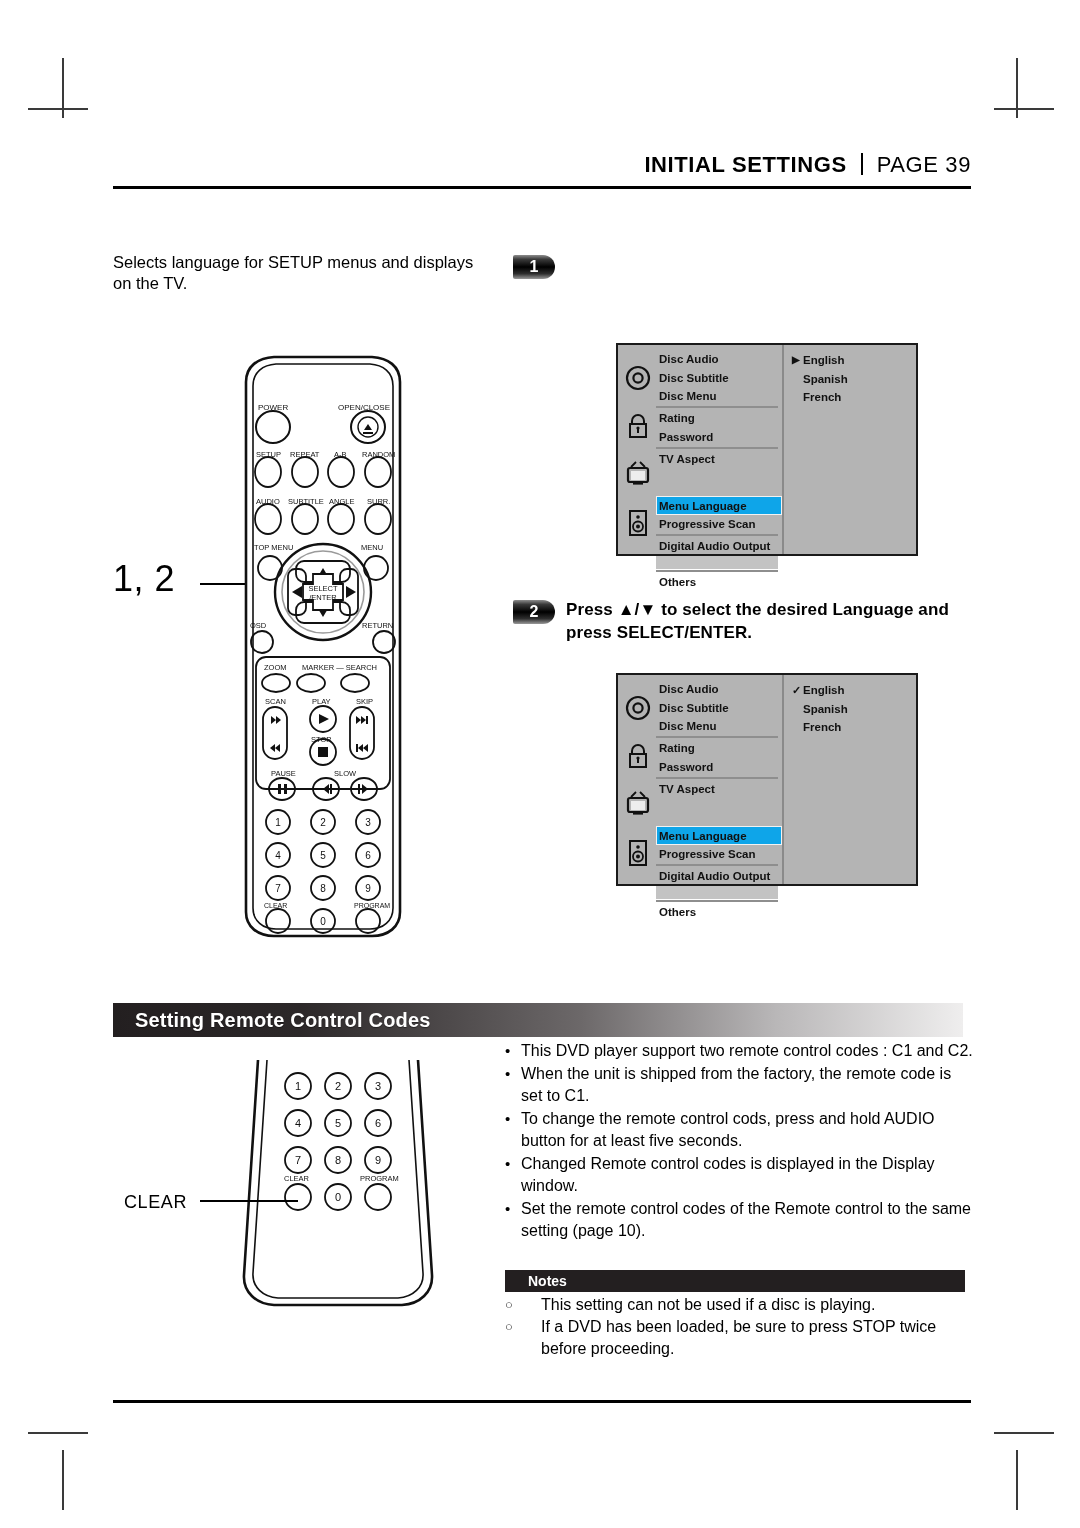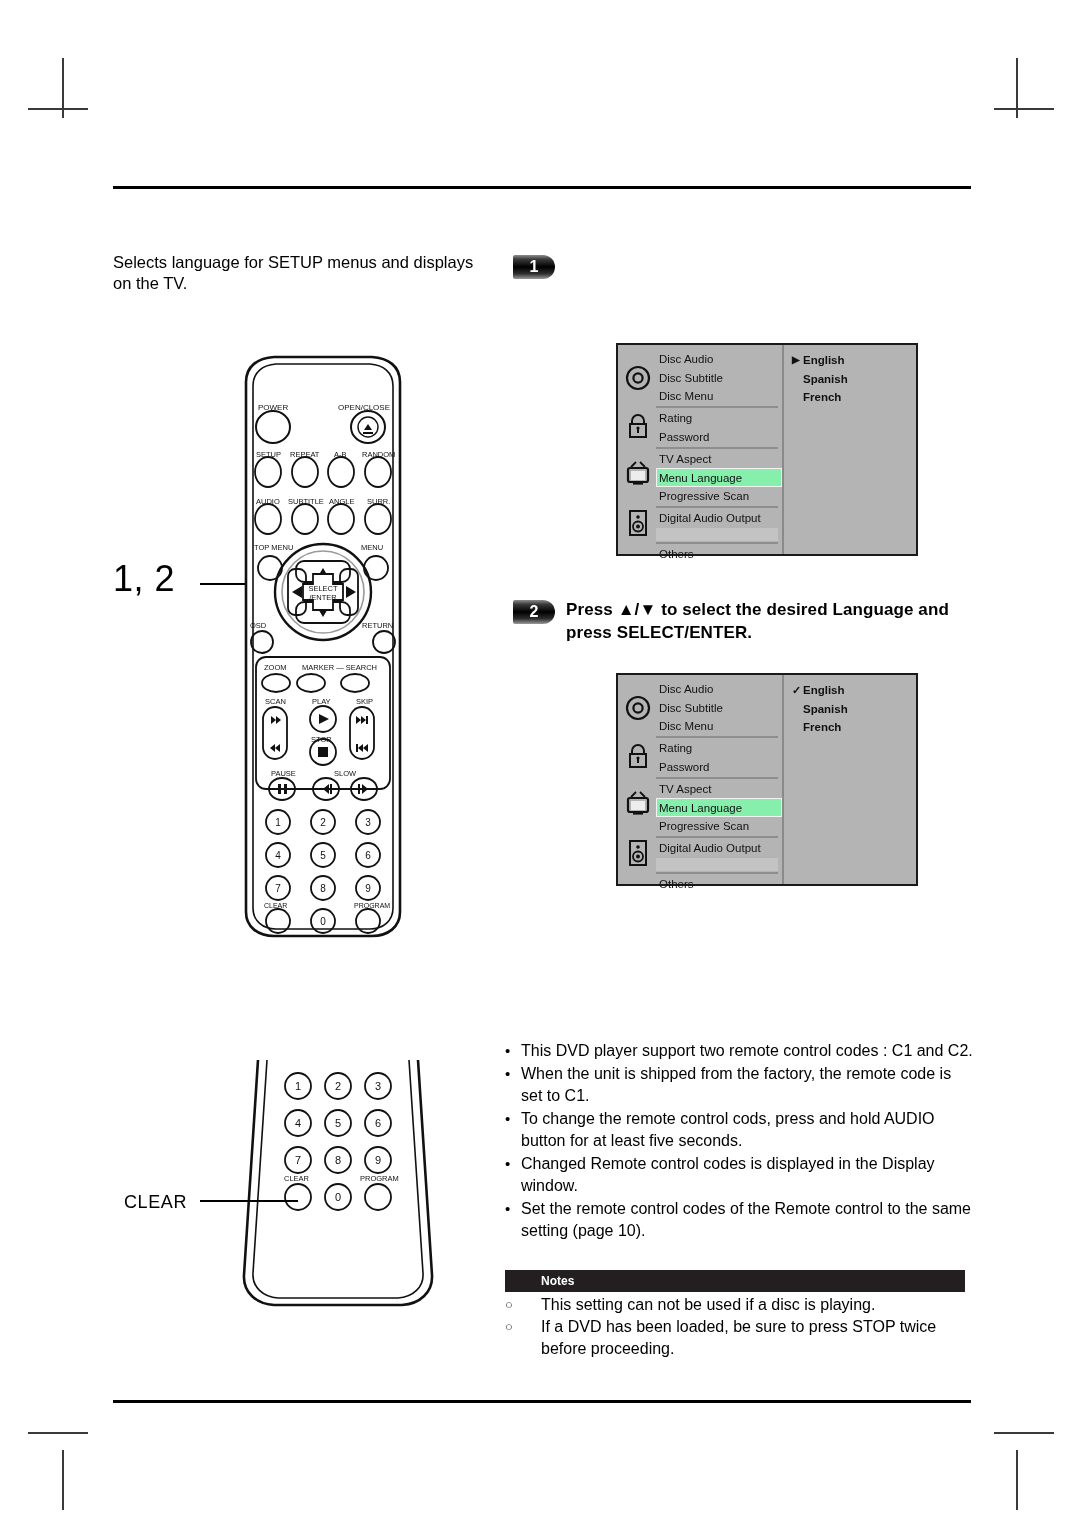--- a/index.html
+++ b/index.html
@@ -68,24 +68,24 @@
   .osd-left{
     width:166px;box-sizing:border-box;
     border-right:2px solid #8a8a8a;
     padding:5px 0 0 0;position:relative;
   }
   .osd-icons{position:absolute;left:4px;top:5px;width:32px;}
   .osd-ico{height:32px;display:flex;align-items:center;justify-content:center;}
   .osd-rows{margin-left:38px;}
   .osd-row{
     height:18.4px;display:flex;align-items:center;
-    font-size:11.5px;font-weight:normal;color:#111;padding-left:3px;
+    font-size:11.5px;font-weight:bold;color:#111;padding-left:3px;
     box-sizing:border-box;
   }
-  .osd-row.hl{background:#86efac;box-shadow:inset 0 0 0 1px #f2f2f2;}
+  .osd-row.hl{background:#0ea5e9;box-shadow:inset 0 0 0 1px #f2f2f2;margin-top:28px;}
   .osd-row.blank{background:#c3c3c3;margin-right:4px;height:13px;}
   .osd-div{height:2px;background:#8e8e8e;margin:1px 4px 1px 0;}
   .osd-right{flex:1;padding:6px 0 0 8px;}
   .osd-lang{
     font-size:11.5px;font-weight:bold;color:#111;height:18.4px;
     display:flex;align-items:center;
   }
   .osd-mark{width:11px;display:inline-block;font-size:10px;line-height:1;}
   .osd-mark.sel{font-size:11px;}
 
@@ -99,21 +99,21 @@
   .bullets{position:absolute;left:505px;top:1040px;width:470px;}
   .bullet{display:flex;font-size:16px;line-height:22px;margin-bottom:1px;}
   .bullet .dot{flex:0 0 16px;font-size:15px;line-height:22px;}
   .bullet .txt{flex:1;}
 
   
   .notes-bar{
     position:absolute;left:505px;top:1270px;width:460px;height:22px;
     background:#231f20;display:flex;align-items:center;
   }
-  .notes-bar .label{color:#fff;font-size:12px;font-weight:bold;margin-left:36px;text-align:center;}
+  .notes-bar .label{color:#fff;font-size:14px;font-weight:bold;margin-left:23px;text-align:center;}
   .notes-list{position:absolute;left:505px;top:1294px;width:470px;}
   .note{display:flex;font-size:16px;line-height:22px;}
   .note .mark{flex:0 0 36px;font-size:13px;line-height:22px;color:#222;}
   .note .txt{flex:1;}
 
   
   .botrule{position:absolute;left:113px;top:1400px;width:858px;height:3px;background:#000;}
 
   
   .remote-top{position:absolute;left:228px;top:352px;}
@@ -126,20 +126,25 @@
 
   <div class="crop v" style="left:62px;top:58px;"></div>
   <div class="crop h" style="left:28px;top:108px;"></div>
   <div class="crop v" style="left:1016px;top:58px;"></div>
   <div class="crop h" style="left:994px;top:108px;"></div>
   <div class="crop v" style="left:62px;top:1450px;"></div>
   <div class="crop h" style="left:28px;top:1432px;"></div>
   <div class="crop v" style="left:1016px;top:1450px;"></div>
   <div class="crop h" style="left:994px;top:1432px;"></div>
 
+  <div class="header">
+    <span class="hdr-title">INITIAL SETTINGS</span>
+    <span class="hdr-sep"></span>
+    <span class="hdr-page">PAGE 39</span>
+  </div>
   <div class="hdr-rule"></div>
 
 
   <div class="intro">Selects language for SETUP menus and displays on the TV.</div>
 
   <div class="step" id="step1">
     <div class="badge">1</div>
   </div>
 
   <div class="osd" id="osd1">
@@ -409,20 +414,23 @@
 
       <text x="36" y="556" font-family="Liberation Sans, sans-serif" font-size="7" fill="#111">CLEAR</text>
       <text x="126" y="556" font-family="Liberation Sans, sans-serif" font-size="7" fill="#111">PROGRAM</text>
       <circle cx="50" cy="569" r="12" fill="none" stroke="#111" stroke-width="1.8"></circle>
       <circle cx="95" cy="569" r="12" fill="none" stroke="#111" stroke-width="1.8"></circle>
       <text x="95" y="573" text-anchor="middle" font-family="Liberation Sans, sans-serif" font-size="10" fill="#111">0</text>
       <circle cx="140" cy="569" r="12" fill="none" stroke="#111" stroke-width="1.8"></circle>
     </svg>
   </div>
 
+  <div class="sectionbar" id="sec2">
+    <span class="label">Setting Remote Control Codes</span>
+  </div>
 
   <div class="remote-bottom">
     <svg width="200" height="250" viewBox="0 0 200 250">
       <path d="M20 0 L6 215 C5 232 18 244 36 245 L164 245 C182 244 195 232 194 215 L180 0" fill="#fff" stroke="#111" stroke-width="2.6"></path>
       <path d="M29 0 L15 213 C14 227 25 237 40 238 L160 238 C175 237 186 227 185 213 L171 0" fill="none" stroke="#111" stroke-width="1.6"></path>
 
       <circle cx="60" cy="26" r="13" fill="none" stroke="#111" stroke-width="1.8"></circle>
       <text x="60" y="30" text-anchor="middle" font-family="Liberation Sans, sans-serif" font-size="11" fill="#111">1</text>
       <circle cx="100" cy="26" r="13" fill="none" stroke="#111" stroke-width="1.8"></circle>
       <text x="100" y="30" text-anchor="middle" font-family="Liberation Sans, sans-serif" font-size="11" fill="#111">2</text>

